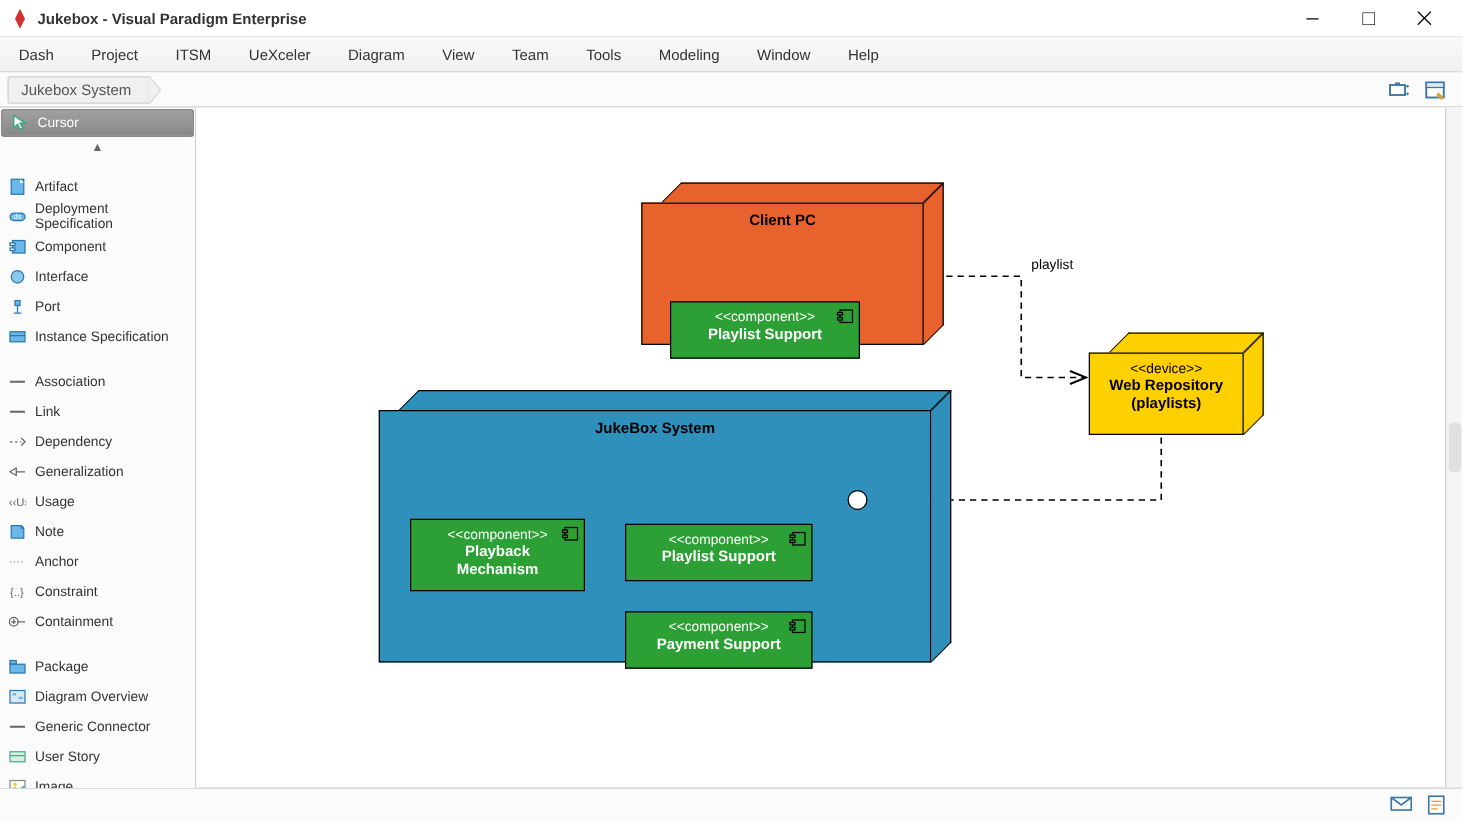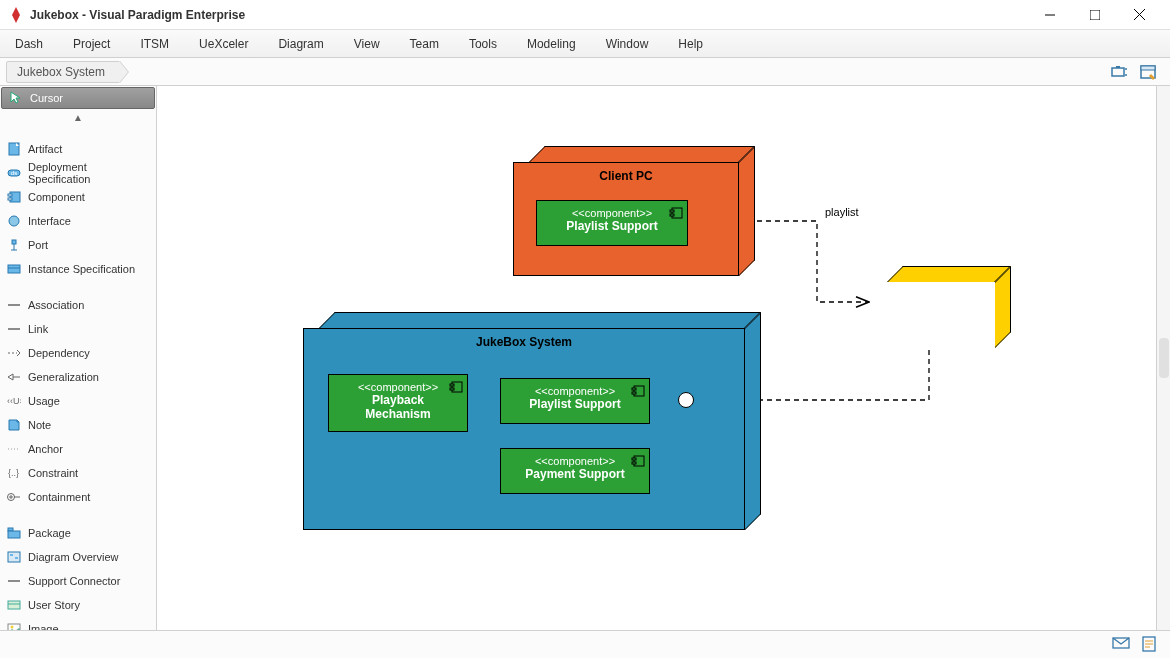--- a/index.html
+++ b/index.html
@@ -44,21 +44,21 @@
 .node3d { position: absolute; }
 .node3d .top-face { position: absolute; top: 0; left: 16px; right: 0; height: 16px; transform: skewX(-45deg); transform-origin: bottom left; border: 1.5px solid #000; border-bottom: none; }
 .node3d .side-face { position: absolute; top: 16px; right: -16px; bottom: 0; width: 16px; transform: skewY(-45deg); transform-origin: top left; border: 1.5px solid #000; border-left: none; }
 .node3d .front-face { position: absolute; top: 16px; left: 0; right: 0; bottom: 0; border: 1.5px solid #000; display: flex; flex-direction: column; align-items: center; }
 .node3d .title { font-size: 12px; font-weight: bold; padding: 6px 8px; text-align: center; }
 
 .client-pc .top-face, .client-pc .side-face, .client-pc .front-face { background: #e8622d; }
 .jukebox-sys .top-face, .jukebox-sys .side-face, .jukebox-sys .front-face { background: #2f91bb; }
 .web-repo .top-face, .web-repo .side-face, .web-repo .front-face { background: #ffd000; }
 
-.component-box { position: absolute; background: #2ca034; border: 1.5px solid #000; color: #fff; text-align: center; padding: 6px 24px; }
+.component-box { position: absolute; background: #2ca034; border: 1.5px solid #000; color: #fff; text-align: center; padding: 6px 24px; margin-top: 41px; }
 .component-box .stereotype { font-size: 11px; }
 .component-box .name { font-size: 12px; font-weight: bold; }
 .component-box .comp-icon { position: absolute; top: 4px; right: 4px; }
 
 .web-repo .front-face .stereotype { font-size: 11px; color: #000; margin-top: 6px; }
 .web-repo .front-face .name { font-size: 12px; font-weight: bold; color: #000; text-align: center; }
 
 
 .lollipop { position: absolute; width: 16px; height: 16px; background: #fff; border: 1.5px solid #000; border-radius: 50%; }
 
@@ -304,21 +304,21 @@
           </svg>
         </span>
         <span>Diagram Overview</span>
       </div>
     <div class="tool">
         <span class="tool-icon">
           <svg width="14" height="6">
             <line x1="1" y1="3" x2="13" y2="3" stroke="#666" stroke-width="1.5"></line>
           </svg>
         </span>
-        <span>Support Connector</span>
+        <span>Generic Connector</span>
       </div>
     <div class="tool">
         <span class="tool-icon">
           <svg width="14" height="10">
             <rect x="1" y="1" width="12" height="8" fill="#d8f0d8" stroke="#4a9"></rect>
             <line x1="1" y1="4" x2="13" y2="4" stroke="#4a9"></line>
           </svg>
         </span>
         <span>User Story</span>
       </div>
@@ -419,20 +419,25 @@
             <rect x="1" y="3" width="4" height="2" fill="#2ca034" stroke="#000"></rect>
             <rect x="1" y="7" width="4" height="2" fill="#2ca034" stroke="#000"></rect>
           </svg></span>
     </div>
 
     <div class="lollipop" style="left:521px; top:306px;"></div>
 
     <div class="node3d web-repo" style="left:714px; top:180px; width:124px; height:82px;">
       <div class="top-face"></div>
         <div class="side-face"></div>
+      <div class="front-face">
+        <div class="stereotype">&lt;&lt;device&gt;&gt;</div>
+        <div class="name">Web Repository</div>
+        <div class="name">(playlists)</div>
+      </div>
     </div>
 
     <div class="canvas-margin">
       <div class="handle"></div>
     </div>
   </div>
 </div>
 
 <div class="statusbar">
   <span class="status-icon"><svg width="18" height="14">

